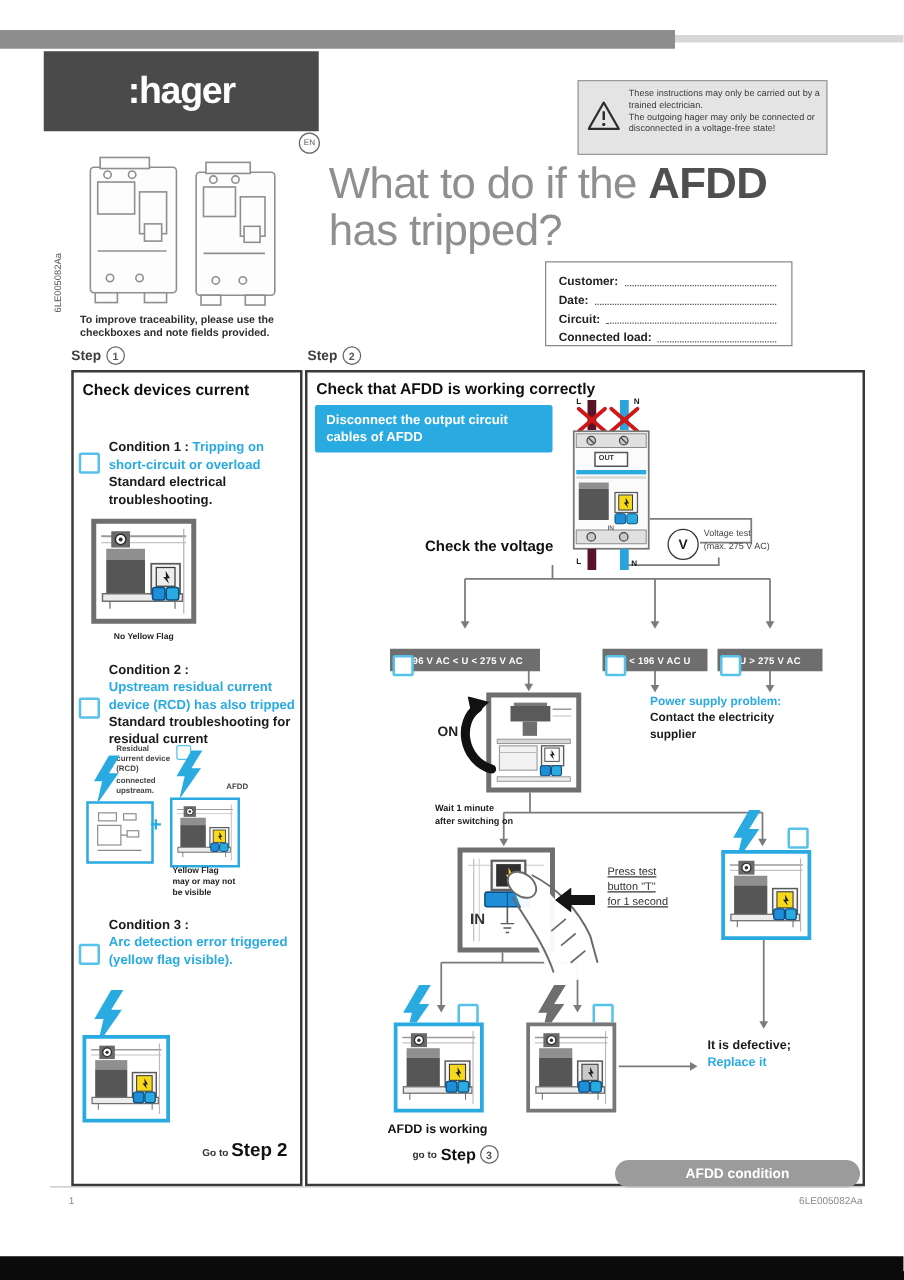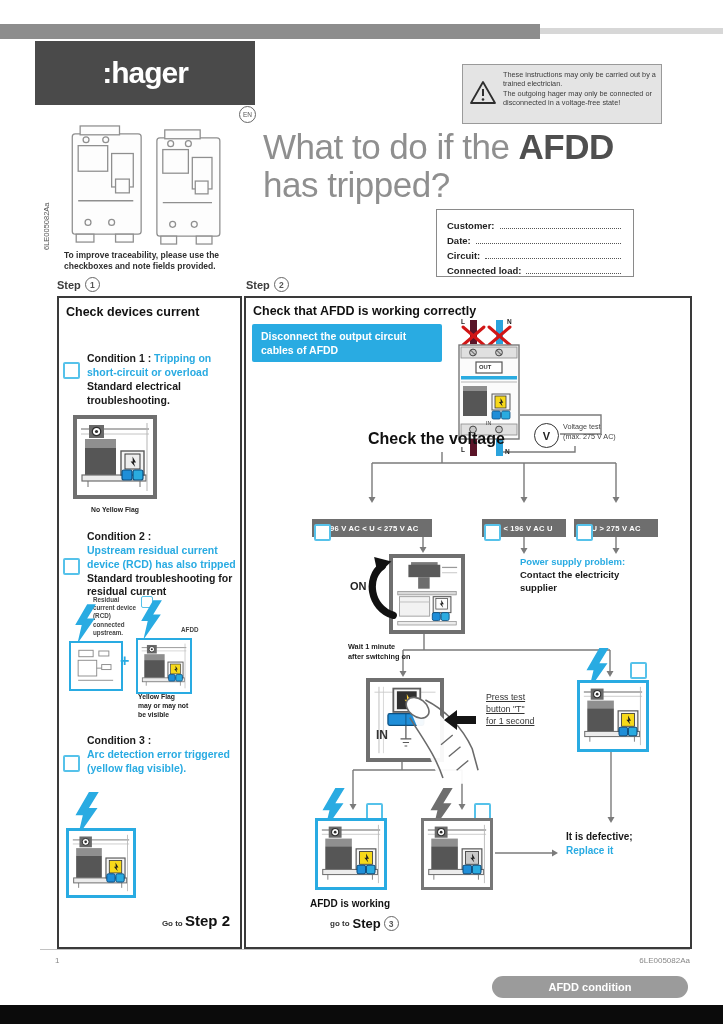--- a/index.html
+++ b/index.html
@@ -351,21 +351,21 @@
         <use href="#sym-front"></use>
       </svg>
   </span>
   <span class="abs" style="left:461px;top:318px;font-size:6.5px;font-weight:bold;">L</span>
   <span class="abs" style="left:507px;top:318px;font-size:6.5px;font-weight:bold;">N</span>
   <span class="abs" style="left:479px;top:364px;font-size:5.8px;font-weight:bold;color:#333;">OUT</span>
   <span class="abs" style="left:486px;top:420px;font-size:5.2px;color:#333;">IN</span>
   <span class="abs" style="left:461px;top:446px;font-size:6.5px;font-weight:bold;">L</span>
   <span class="abs" style="left:505px;top:448px;font-size:6.5px;font-weight:bold;">N</span>
 
-  <div class="abs" style="left:368px;top:430px;font-size:16px;font-weight:bold;color:#111;">Check the voltage</div>
+  <div class="abs" style="left:340px;top:430px;font-size:12px;font-weight:bold;color:#111;">Check the voltage</div>
   <div class="abs" style="left:534px;top:423px;width:23px;height:23px;border:1.6px solid #333;border-radius:50%;background:#fff;display:flex;align-items:center;justify-content:center;">
     <span style="font-size:11px;font-weight:bold;color:#222;">V</span>
   </div>
   <div class="abs" style="left:563px;top:422px;font-size:7.2px;color:#444;line-height:1.35;">
     <p>Voltage test</p>
     <p>(max. 275 V AC)</p>
   </div>
 
   <div class="vbox" style="left:312px;top:503px;width:120px;height:18px;">196 V AC &lt; U &lt; 275 V AC</div>
   <div class="vbox" style="left:482px;top:503px;width:84px;height:18px;">U &lt; 196 V AC U</div>
@@ -458,19 +458,19 @@
     <p class="cyan">Replace it</p>
   </div>
 
   <div class="abs" style="left:310px;top:898px;font-size:10px;font-weight:bold;color:#111;">AFDD is working</div>
   <div class="abs" style="left:330px;top:916px;display:flex;align-items:center;gap:3px;">
     <span style="font-size:8px;font-weight:bold;color:#333;">go to </span>
     <span style="font-size:13px;font-weight:bold;color:#111;">Step</span>
     <span class="cnum">3</span>
   </div>
 
-  <div class="abs" style="left:492px;top:976px;width:196px;height:22px;background:#9b9b9b;color:#fff;font-weight:bold;font-size:11px;display:flex;align-items:center;justify-content:center;border-radius:11px;">AFDD condition</div>
+  <div class="abs" style="left:492px;top:928px;width:196px;height:22px;background:#9b9b9b;color:#fff;font-weight:bold;font-size:11px;display:flex;align-items:center;justify-content:center;border-radius:11px;">AFDD condition</div>
 
   <div class="abs" style="left:40px;top:949px;width:650px;height:1px;background:#c2c2c2;"></div>
   <div class="abs" style="left:55px;top:956px;font-size:8px;color:#888;">1</div>
   <div class="abs" style="left:560px;top:956px;width:130px;text-align:right;font-size:8px;color:#888;">6LE005082Aa</div>
 
 </div>
 
 </body></html>

